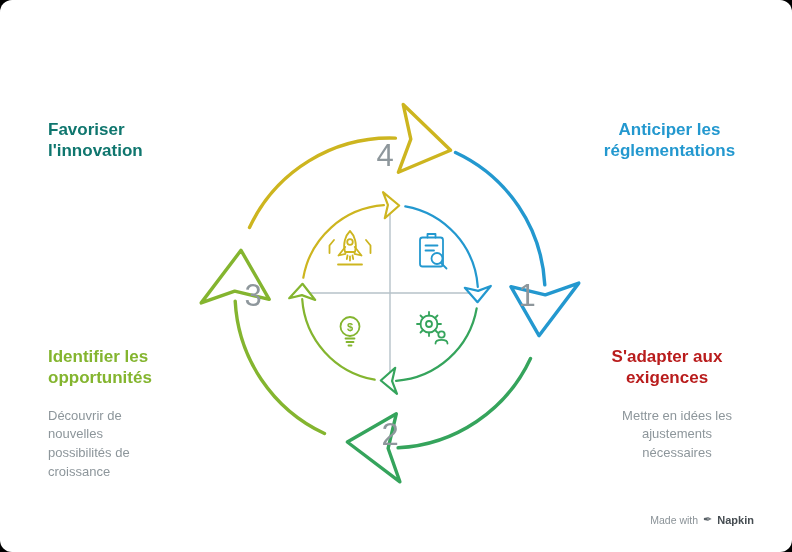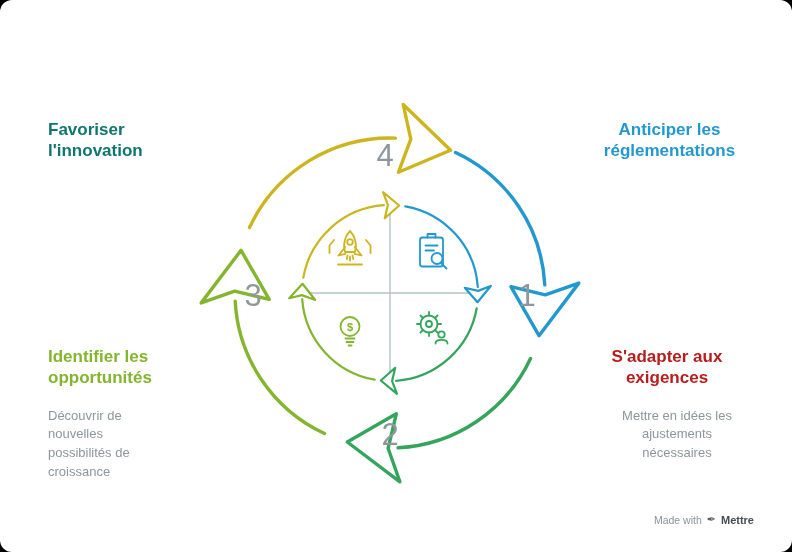--- a/index.html
+++ b/index.html
@@ -133,16 +133,16 @@
         <circle cx="429" cy="324" r="3"></circle>
         <circle cx="441.5" cy="334.5" r="3.2" fill="#fff"></circle>
         <path d="M435.5 343.5 C435.5 338.8 447.5 338.8 447.5 343.5" fill="#fff"></path>
       </g>
     </g>
   </svg>
 
   <div class="footer">
     <span>Made with</span>
     <span class="nib">✒</span>
-    <span class="brand">Mettre</span>
+    <span class="brand">Napkin</span>
   </div>
 
 </div>
 
 </body></html>

